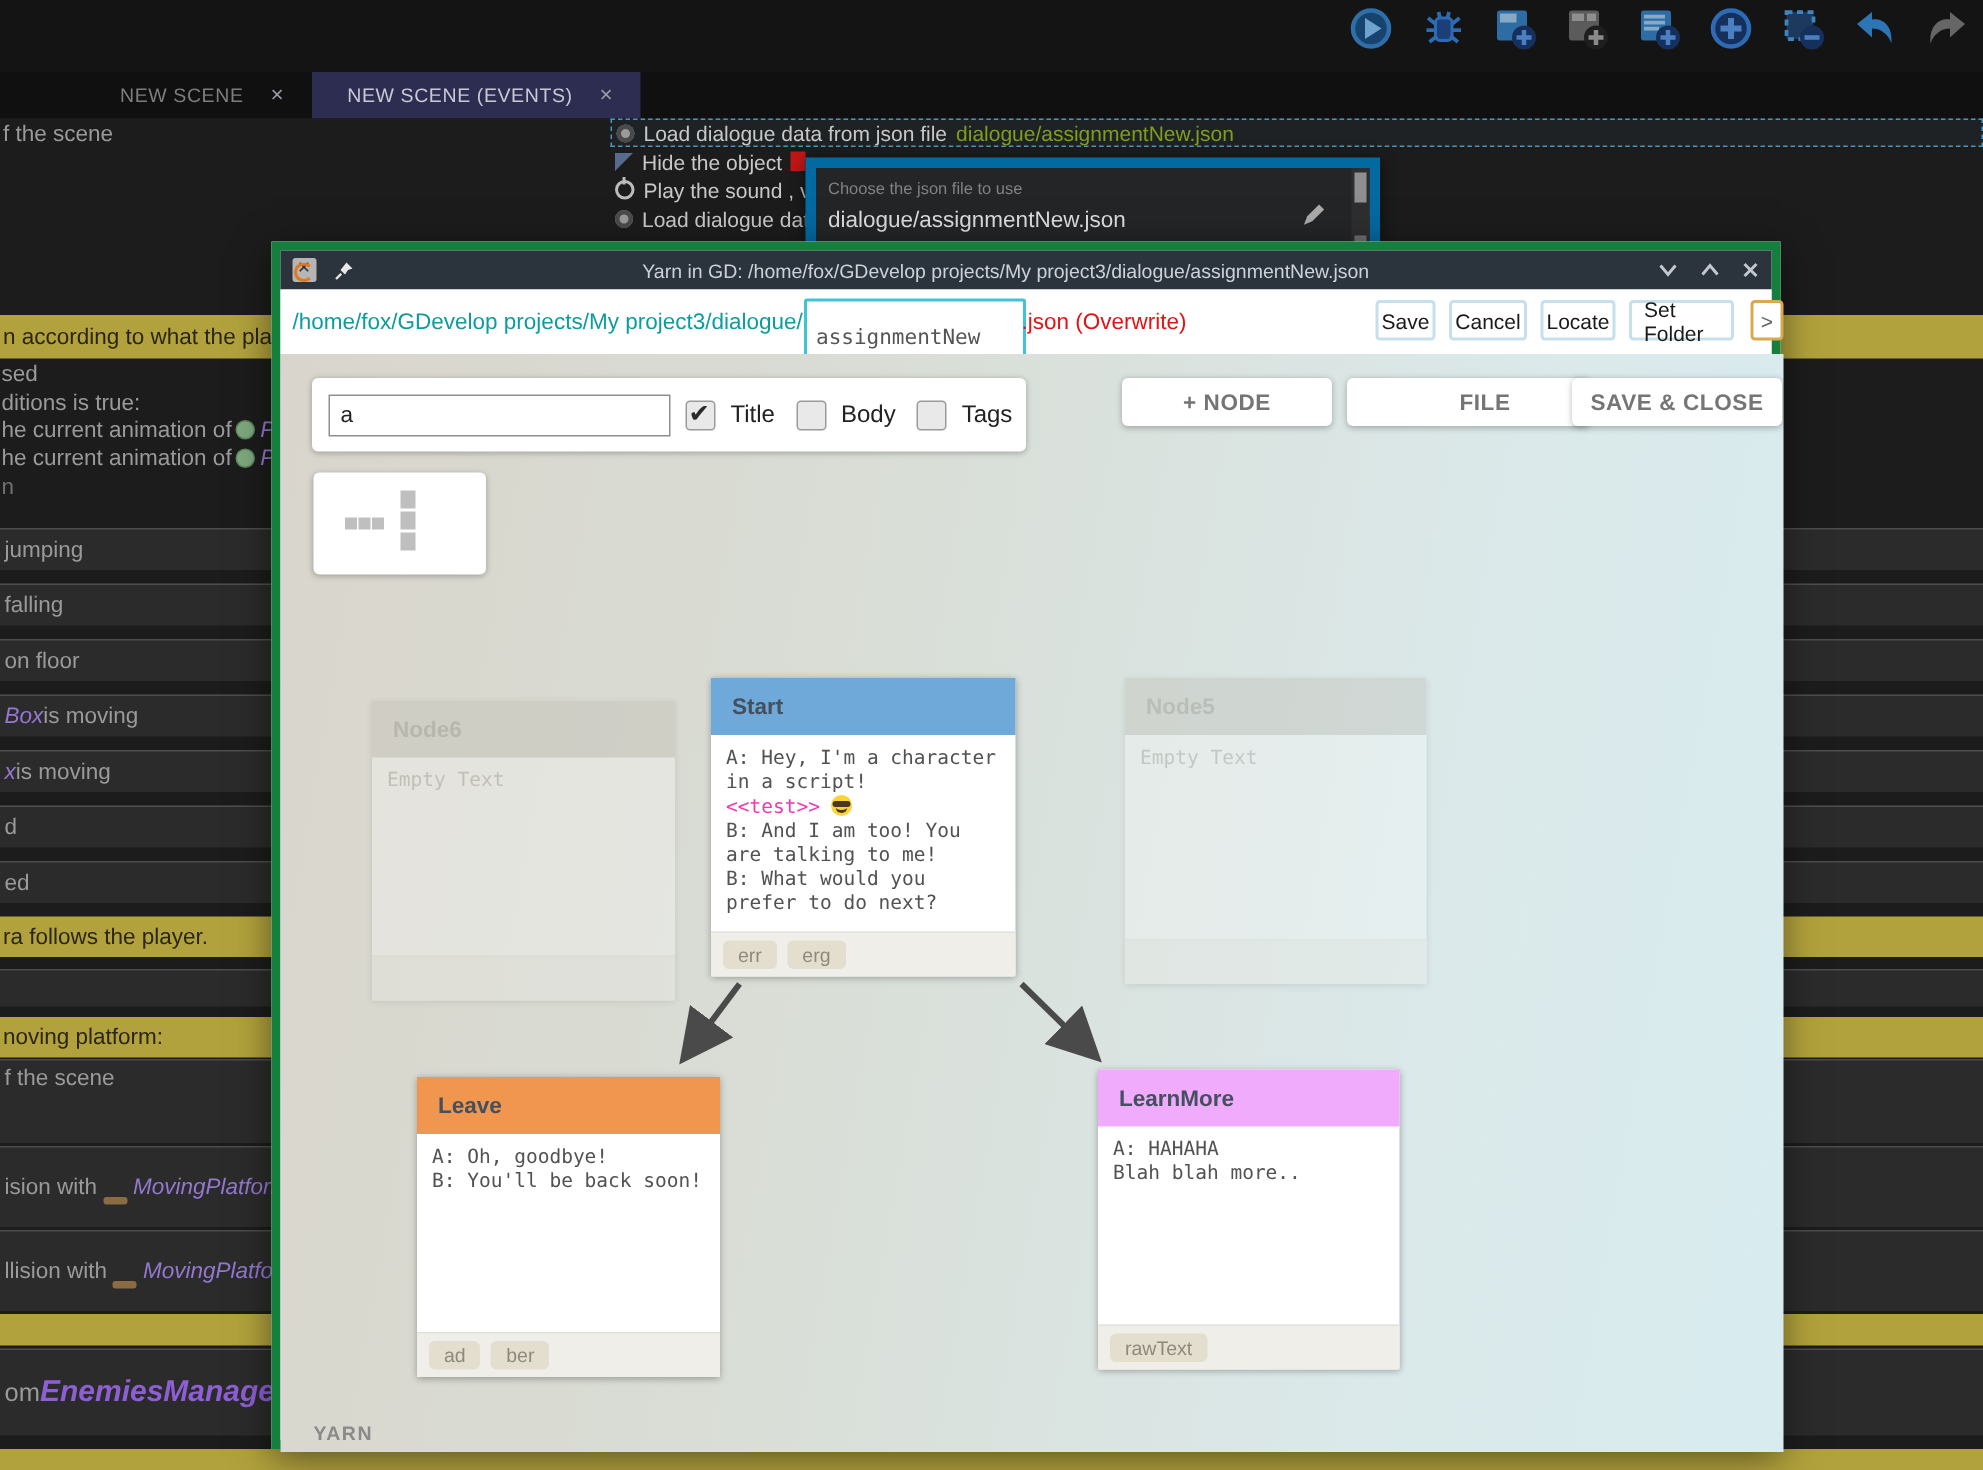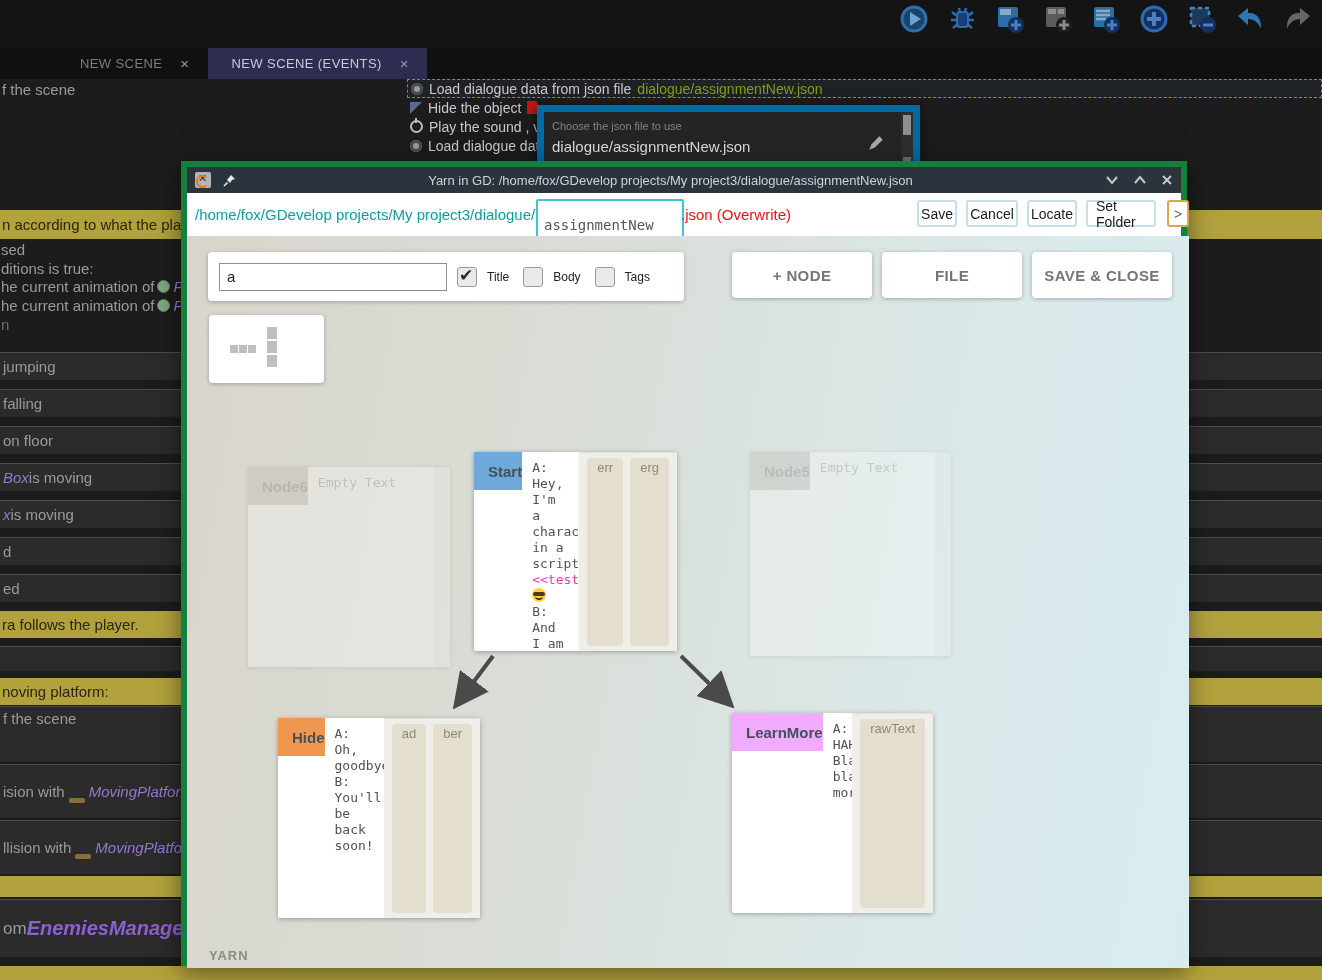--- a/index.html
+++ b/index.html
@@ -60,31 +60,31 @@
         font-size:14px;color:#1a1a1a;display:flex;align-items:center;justify-content:center;box-sizing:border-box;
         font-family:"Liberation Sans",sans-serif;padding:0 8px;}
   .pbtn.more{border-color:#d8a94e;color:#666;}
   .dcontent{position:absolute;left:0;top:69px;width:1002px;height:732px;overflow:hidden;
             background:linear-gradient(100deg,#d9d5cc 0%,#d9ddd5 35%,#dbe9ea 75%,#d8ecef 100%);}
   .panel{position:absolute;background:#fff;border-radius:4px;box-shadow:0 1px 4px rgba(0,0,0,.28);}
   .searchpanel{left:21px;top:16px;width:476px;height:49px;display:flex;align-items:center;padding-left:11px;box-sizing:border-box;}
   .searchinput{width:228px;height:28px;border:1px solid #8f8f8f;font-size:15px;color:#222;padding:0 7px;outline:none;box-sizing:border-box;}
   .cb{width:18px;height:18px;background:#e9e9e9;border:1px solid #9a9a9a;border-radius:3px;position:relative;flex:none;}
   .cb.checked::after{content:"✔";position:absolute;left:1px;top:-3px;font-size:17px;color:#2b2b2b;}
-  .cblabel{font-size:12px;color:#222;margin:0 0 0 10px;}
-  .actbtn{position:absolute;top:16px;width:140px;height:46px;background:#fff;border-radius:4px;box-shadow:0 1px 4px rgba(0,0,0,.28);
-          display:flex;align-items:center;justify-content:center;font-size:15px;font-weight:bold;color:#757575;letter-spacing:.4px;}
+  .cblabel{font-size:16px;color:#222;margin:0 0 0 10px;}
+  .actbtn{position:absolute;top:16px;width:140px;height:32px;background:#fff;border-radius:4px;box-shadow:0 1px 4px rgba(0,0,0,.28);
+          display:flex;align-items:center;justify-content:center;font-size:15px;font-weight:bold;color:#757575;letter-spacing:.4px;margin-left:16px;}
   .minimap{left:22px;top:79px;width:115px;height:68px;}
   .mini-h{position:absolute;left:21px;top:30px;display:flex;gap:1px;}
   .mini-h span{width:8px;height:8px;background:#bfbfbf;}
   .mini-v{position:absolute;left:58px;top:12px;display:flex;flex-direction:column;gap:2px;}
   .mini-v span{width:10px;height:12px;background:#bfbfbf;}
   
   .ynode{position:absolute;background:#fff;border-radius:2px;box-shadow:0 1px 5px rgba(0,0,0,.3);
-         display:flex;flex-direction:row;box-sizing:border-box;}
+         display:flex;flex-direction:column;box-sizing:border-box;}
   .ynode.faded{opacity:.3;}
   .yhead{height:38px;display:flex;align-items:center;padding-left:14px;font-size:15px;font-weight:bold;color:#44505e;flex:none;}
   .ynode.faded .yhead{background:#b9b5ab;color:#6e6a60;}
   .ybody{flex:1;padding:8px 10px;font-family:"DejaVu Sans Mono",monospace;font-size:13px;line-height:16px;
          color:#525252;white-space:pre-wrap;overflow:hidden;}
   .ynode.faded .ybody{color:#8d897f;}
   .yfoot{background:#efeee9;border-top:1px solid #e2e1db;padding:5px 8px;display:flex;gap:7px;flex:none;min-height:19px;}
   .chip{background:#e4decf;color:#8e897b;font-size:13px;padding:2px 10px;border-radius:4px;}
   .tagpink{color:#ee3ab3;}
   .emoji-face{display:inline-block;width:14px;height:14px;border-radius:50%;background:#fdd335;position:relative;vertical-align:-2px;}
@@ -326,21 +326,21 @@
         <input class="searchinput" type="text" value="a" style="">
         <span class="cb checked" style="margin-left:10px;"></span>
         <span class="cblabel">Title</span>
         <span class="cb" style="margin-left:14px;"></span>
         <span class="cblabel">Body</span>
         <span class="cb" style="margin-left:14px;"></span>
         <span class="cblabel">Tags</span>
       </div>
 
       <div class="actbtn" style="left:545px;">+ NODE</div>
-      <div class="actbtn" style="left:695px;">FILE</div>
+      <div class="actbtn" style="left:695px;padding-left:22px;">FILE</div>
       <div class="actbtn" style="left:845px;">SAVE &amp; CLOSE</div>
 
       <div class="panel minimap">
         <div class="mini-h">
             <span></span>
             <span></span>
             <span></span>
           </div>
         <div class="mini-v">
             <span></span>
@@ -380,21 +380,21 @@
         </div>
       </div>
 
       <div class="ynode faded" style="left:516px;top:216px;width:201px;height:204px;margin-left:47px;">
         <div class="yhead">Node5</div>
         <div class="ybody">Empty Text</div>
         <div class="yfoot"></div>
       </div>
 
       <div class="ynode" style="left:91px;top:482px;width:202px;height:200px;">
-        <div class="yhead" style="background-color: rgb(240, 150, 79);">Hide</div>
+        <div class="yhead" style="background-color: rgb(240, 150, 79);">Leave</div>
         <div class="ybody">A: Oh, goodbye!
 B: You'll be back soon!</div>
         <div class="yfoot">
           <span class="chip">ad</span>
           <span class="chip">ber</span>
         </div>
       </div>
 
       <div class="ynode" style="left:545px;top:477px;width:201px;height:200px;">
         <div class="yhead" style="background-color: #f0abfc;">LearnMore</div>

